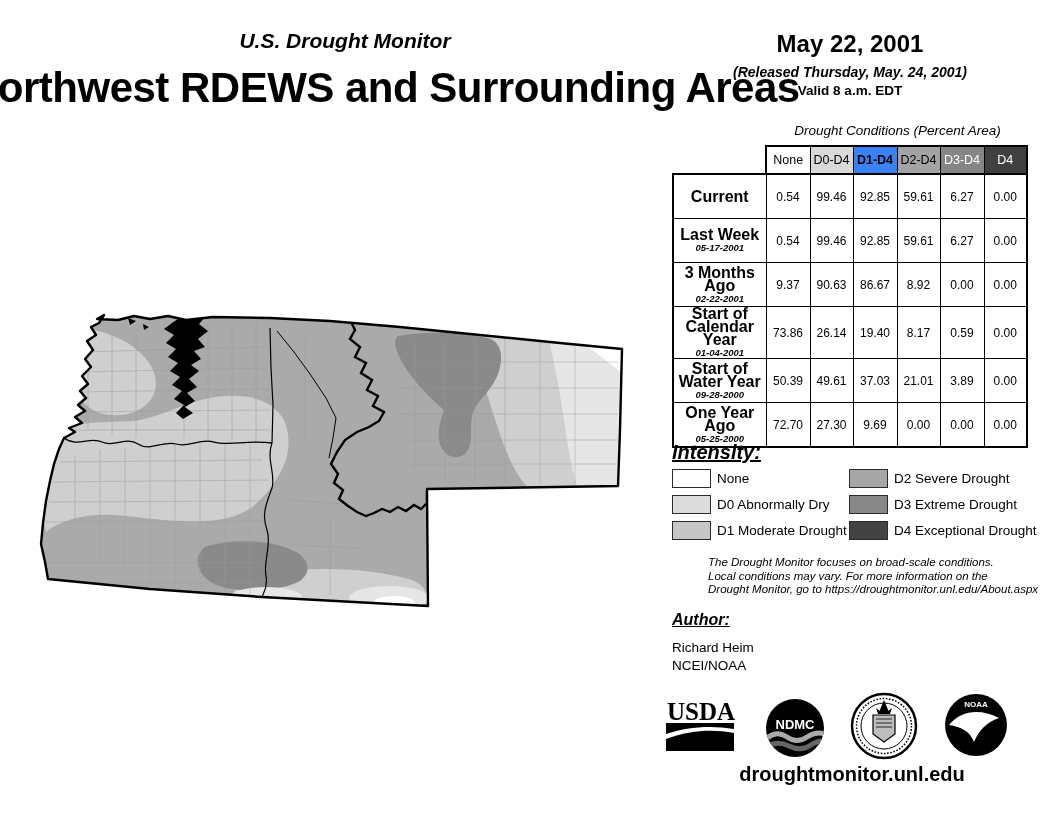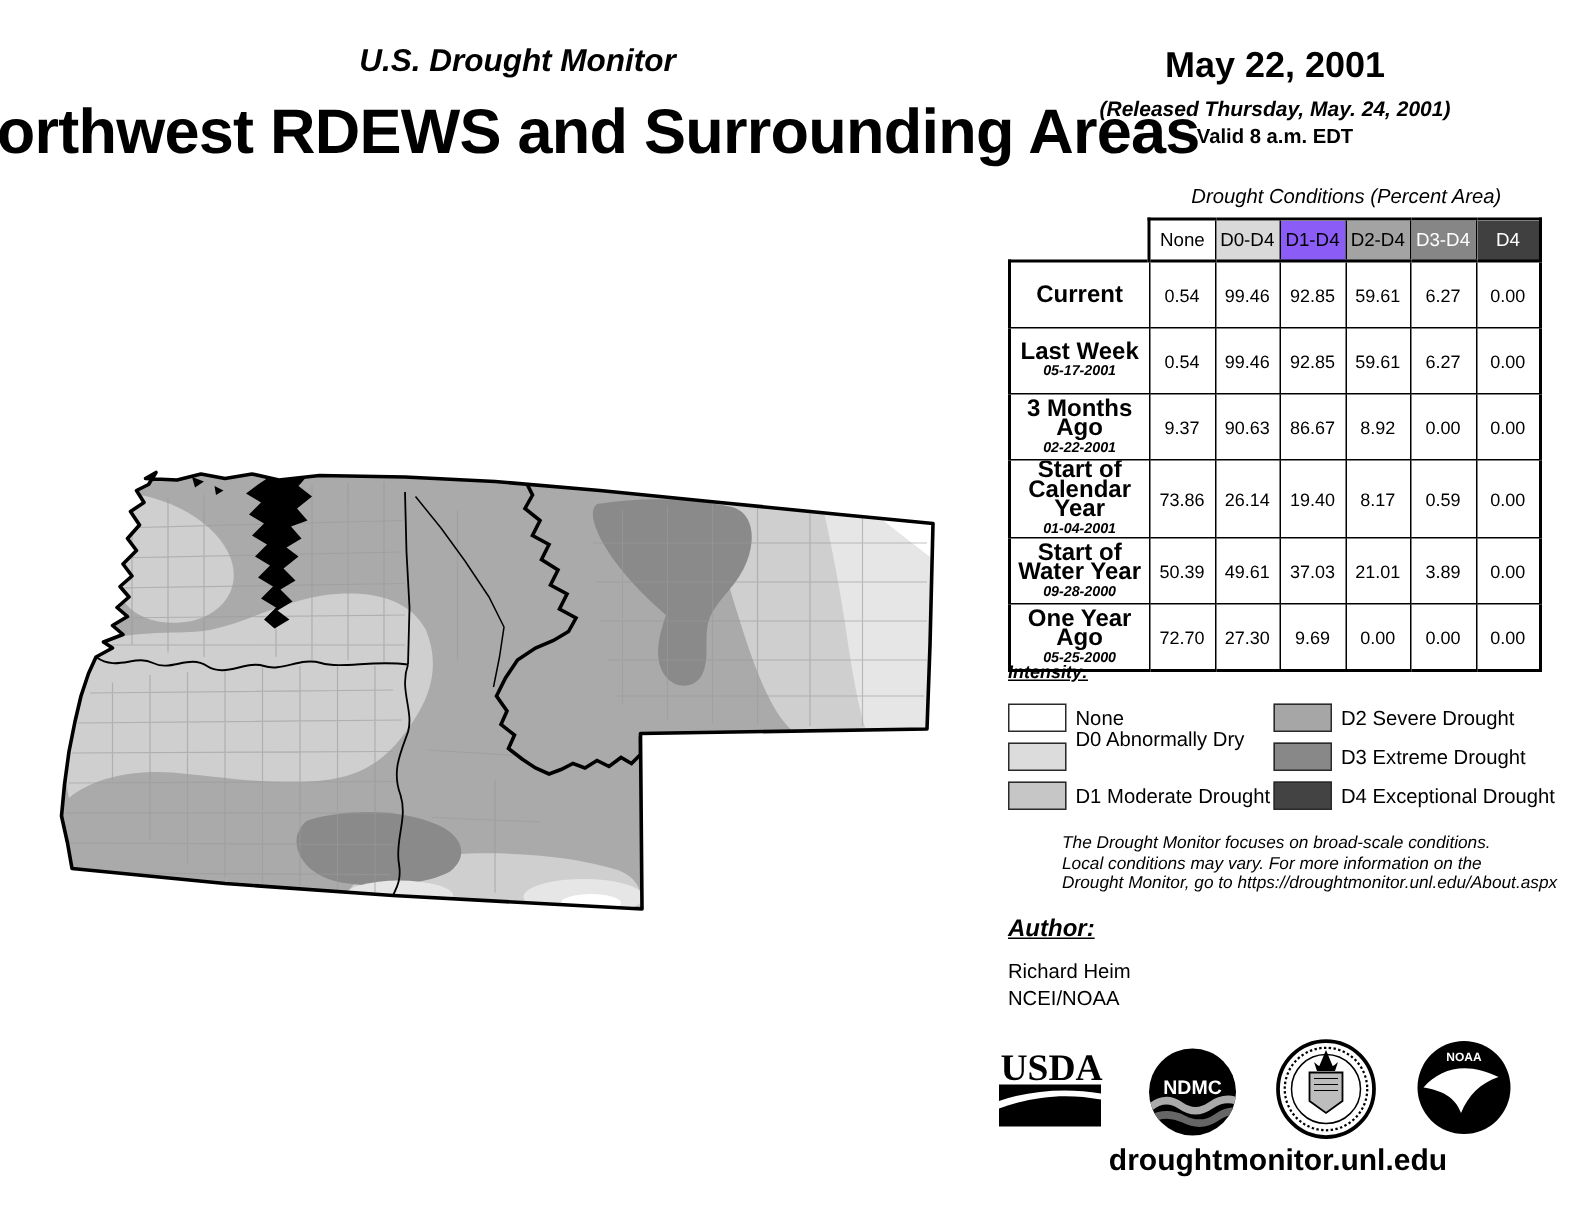--- a/index.html
+++ b/index.html
@@ -23,21 +23,21 @@
   #dm th.h0{border-left:2px solid #000}
   #dm th.clast,#dm td.clast{border-right:2px solid #000}
   #dm td.c0{border-left:2px solid #000}
   #dm tr.r0 td{border-top:2px solid #000}
   #dm tr.rlast td{border-bottom:2px solid #000}
   #dm td{height:43px}
   .lab{font-weight:bold;font-size:16px;line-height:13px;white-space:pre-line}
   .ldate{font-weight:bold;font-style:italic;font-size:9.5px;margin-top:1px}
   .val{font-size:12px}
   
-  #intensity-title{left:672px;top:441px;font-size:12px;font-weight:bold;font-style:italic;text-decoration:underline}
+  #intensity-title{left:672px;top:441px;font-size:20px;font-weight:bold;font-style:italic;text-decoration:underline}
   .leg-sw{width:37px;height:17px;border:1px solid #2a2a2a}
   .leg-lb{font-size:13.5px;line-height:19px}
   
   #disclaimer{left:708px;top:556px;font-style:italic;font-size:11.5px;line-height:13.5px;width:370px}
   #author-title{left:672px;top:611px;font-size:16px;font-weight:bold;font-style:italic;text-decoration:underline}
   #author-name{left:672px;top:640px;font-size:13.5px}
   #author-org{left:672px;top:658px;font-size:13.5px}
   #footer-url{left:672px;top:763px;width:360px;text-align:center;font-size:20px;font-weight:bold}
   #map-svg{left:0;top:0;z-index:0}
   .logo{position:absolute}
@@ -116,21 +116,21 @@
     <col style="width:44px">
       <col style="width:43px">
       <col style="width:44px">
       <col style="width:43px">
   </colgroup>
   <tbody>
       <tr>
     <th class="corner"></th>
     <th class="h0" style="background-color: rgb(255, 255, 255); color: rgb(0, 0, 0);">None</th>
     <th style="background-color: rgb(217, 217, 217); color: rgb(0, 0, 0);">D0-D4</th>
-    <th style="background-color: #8b5cf6; color: rgb(0, 0, 0);">D1-D4</th>
+    <th style="background-color: #3b82f6; color: rgb(0, 0, 0); font-weight: bold;">D1-D4</th>
     <th style="background-color: rgb(163, 163, 163); color: rgb(0, 0, 0);">D2-D4</th>
     <th style="background-color: rgb(134, 134, 134); color: rgb(255, 255, 255);">D3-D4</th>
     <th class="clast" style="background-color: rgb(64, 64, 64); color: rgb(255, 255, 255);">D4</th>
   </tr>
   <tr class="r0">
     <td class="c0">
           <div class="lab">Current</div>
           <div class="ldate"></div>
         </td>
     <td class="val">0.54</td>
@@ -203,21 +203,21 @@
     <td class="val clast">0.00</td>
   </tr>
 </tbody>
   </table>
 
 <div id="intensity-title" class="abs">Intensity:</div>
 
 <div class="abs leg-sw" style="left: 672px; top: 469px; background-color: rgb(255, 255, 255);"></div>
 <div class="abs leg-lb" style="left:717px;top:469px">None</div>
 <div class="abs leg-sw" style="left: 672px; top: 495px; background-color: rgb(220, 220, 220);"></div>
-<div class="abs leg-lb" style="left:717px;top:483px">D0 Abnormally Dry</div>
+<div class="abs leg-lb" style="left:717px;top:495px">D0 Abnormally Dry</div>
 <div class="abs leg-sw" style="left: 672px; top: 521px; background-color: rgb(198, 198, 198);"></div>
 <div class="abs leg-lb" style="left:717px;top:521px">D1 Moderate Drought</div>
 <div class="abs leg-sw" style="left: 849px; top: 469px; background-color: rgb(166, 166, 166);"></div>
 <div class="abs leg-lb" style="left:894px;top:469px">D2 Severe Drought</div>
 <div class="abs leg-sw" style="left: 849px; top: 495px; background-color: rgb(136, 136, 136);"></div>
 <div class="abs leg-lb" style="left:894px;top:495px">D3 Extreme Drought</div>
 <div class="abs leg-sw" style="left: 849px; top: 521px; background-color: rgb(67, 67, 67);"></div>
 <div class="abs leg-lb" style="left:894px;top:521px">D4 Exceptional Drought</div>
 
 <div id="disclaimer" class="abs">

